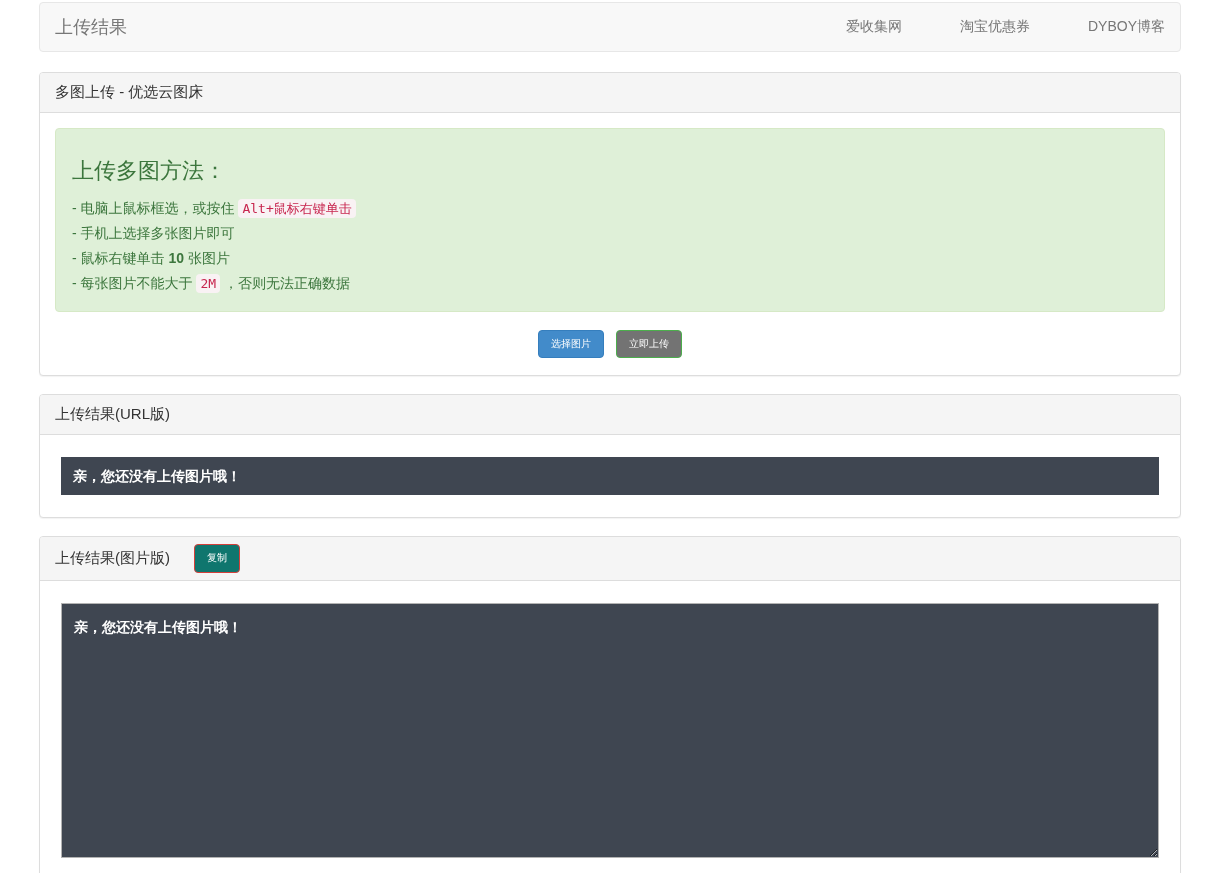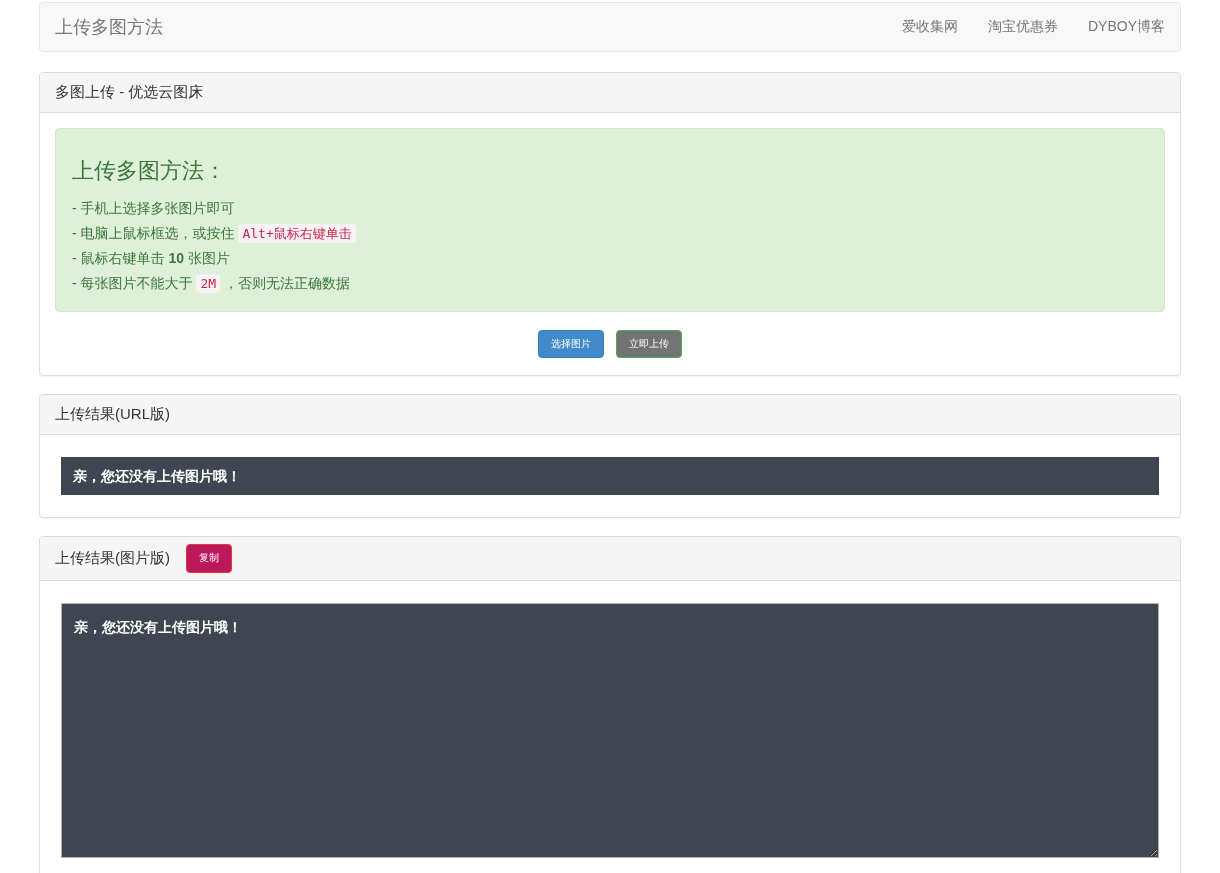--- a/index.html
+++ b/index.html
@@ -33,20 +33,21 @@
     font-size: 18px;
     color: #777;
     padding: 0 15px;
     text-decoration: none;
     cursor: pointer;
   }
   .navbar-nav {
     display: flex;
     align-items: flex-end;
     height: 100%;
+    gap: 28px;
   }
   .nav-link {
     color: #777;
     font-size: 14px;
     padding: 0 15px;
     height: 100%;
     display: flex;
     align-items: center;
     text-decoration: none;
     cursor: pointer;
@@ -113,21 +114,21 @@
     padding: 6px 12px;
     font-size: 10px;
     color: #fff;
     border: 1px solid transparent;
     cursor: pointer;
     line-height: 1.42857;
     font-family: inherit;
   }
   .btn-primary { background: #428bca; border-color: #357ebd; margin-right: 4px; }
   .btn-success { background: #737373; border-color: #4cae4c; margin-left: 4px; }
-  .btn-danger  { background: #be185d; border-color: #d43f3a; margin-left: 16px; }
+  .btn-danger  { background: #0f766e; border-color: #d43f3a; margin-left: 24px; }
 
   
   .dark-box {
     background: #3f4651;
     color: #fff;
     font-weight: bold;
     font-size: 14px;
     padding: 10px 12px;
     line-height: 18px;
   }
@@ -146,40 +147,40 @@
     outline: none;
     line-height: 18px;
   }
 </style>
 </head>
 <body>
 
 <div class="container">
 
   <nav class="navbar">
-    <a class="navbar-brand">上传多图方法</a>
+    <a class="navbar-brand">上传结果</a>
     <div class="navbar-nav">
       <a class="nav-link">爱收集网</a>
       <a class="nav-link">淘宝优惠券</a>
       <a class="nav-link">DYBOY博客</a>
     </div>
   </nav>
 
   <div class="panel">
     <div class="panel-heading">
       <span>多图上传 - 优选云图床</span>
     </div>
     <div class="panel-body">
       <div class="alert-success">
         <h4 class="alert-title">上传多图方法：</h4>
         <div class="alert-line">
+          <span>- 电脑上鼠标框选，或按住 </span><span class="code">Alt+鼠标右键单击</span>
+        </div>
+        <div class="alert-line">
           <span>- 手机上选择多张图片即可</span>
-        </div>
-        <div class="alert-line">
-          <span>- 电脑上鼠标框选，或按住 </span><span class="code">Alt+鼠标右键单击</span>
         </div>
         <div class="alert-line">
           <span>- 鼠标右键单击 </span><span class="bold">10</span><span> 张图片</span>
         </div>
         <div class="alert-line">
           <span>- 每张图片不能大于 </span><span class="code">2M</span><span> ，否则无法正确数据</span>
         </div>
       </div>
       <div class="btn-row">
         <button class="btn btn-primary">选择图片</button>

